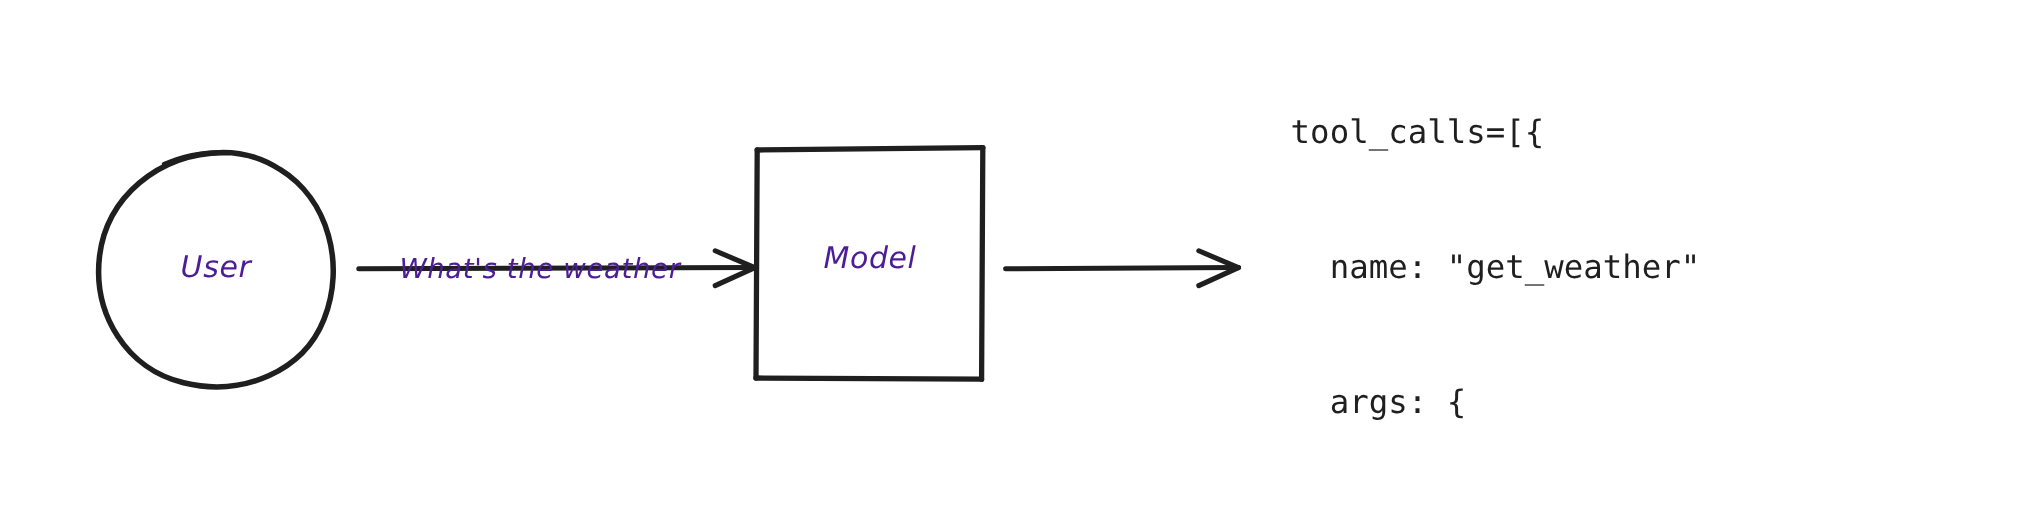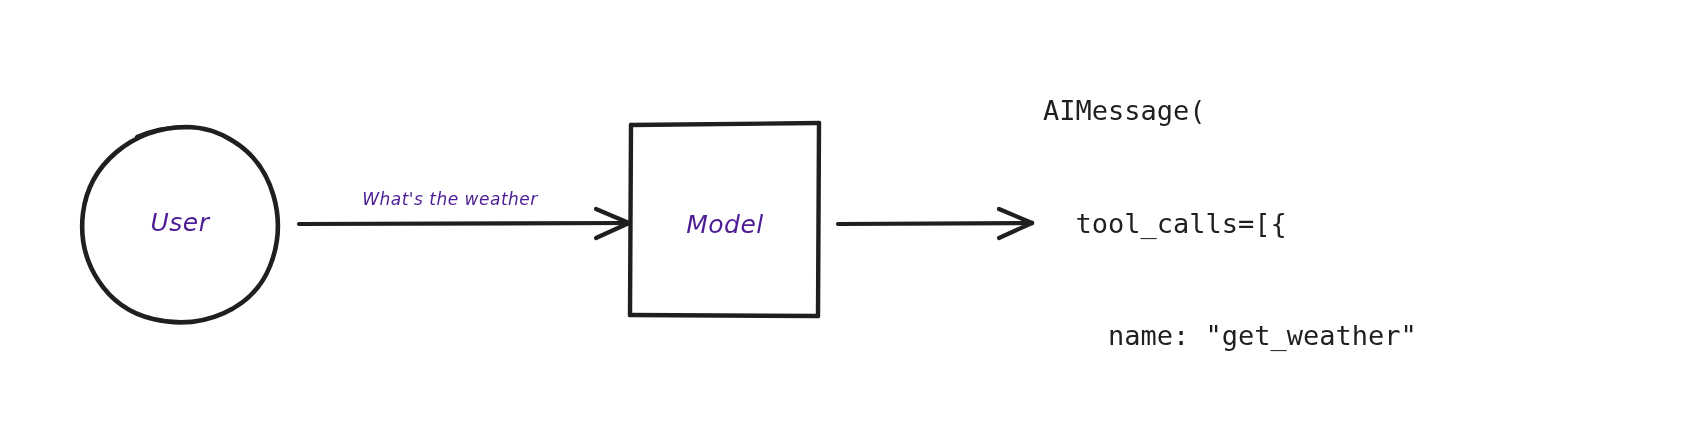--- a/index.html
+++ b/index.html
@@ -50,28 +50,27 @@
     font-size: 25px;
     line-height: 30px;
   }
 
   #model-label {
     left: 630px;
     top: 200px;
     width: 190px;
     font-size: 25px;
     line-height: 30px;
-    margin-top: 10px;
   }
 
   #edge-label {
     left: 270px;
-    top: 104px;
+    top: 130px;
     width: 360px;
-    font-size: 17px;
+    font-size: 23px;
     line-height: 38px;
   }
 
   
   #code-block {
     position: absolute;
     left: 1043px;
     top: 17px;
     font-family: "DejaVu Sans Mono", monospace;
     font-size: 27px;
@@ -125,21 +124,20 @@
 
   <div class="hand" id="user-label">User</div>
 
   <div class="hand" id="model-label">Model</div>
 
   <div class="hand" id="edge-label">
     <div>What's the weather</div>
   </div>
 
   <div id="code-block">
-    <span class="codeline">AIMessage(</span>
     <span class="codeline">  tool_calls=[{</span>
     <span class="codeline">    name: "get_weather"</span>
     <span class="codeline">    args: {</span>
     
     
     
     
     
     
   </div>

